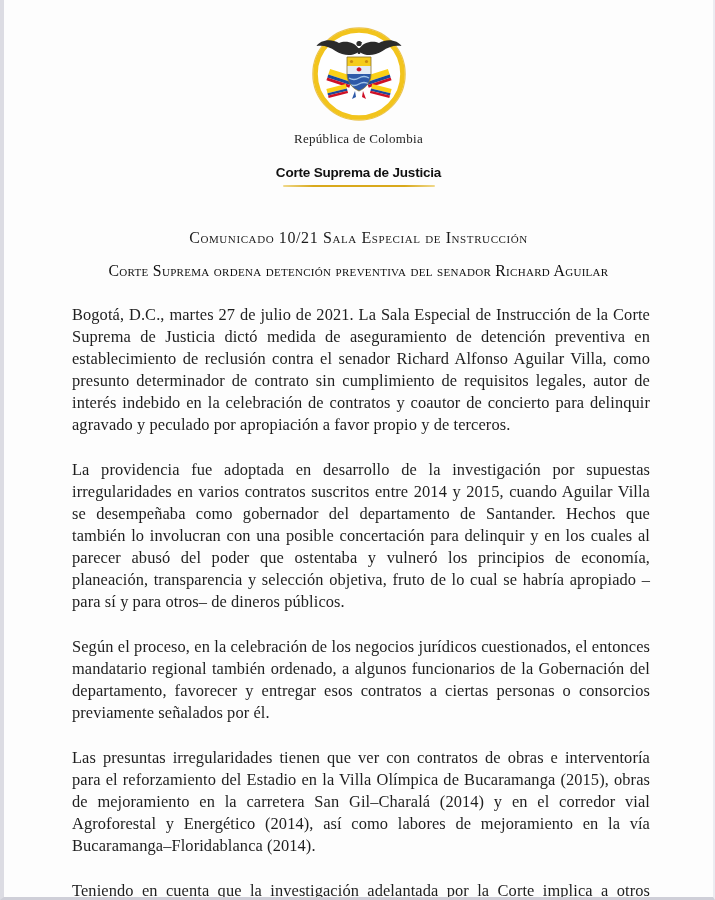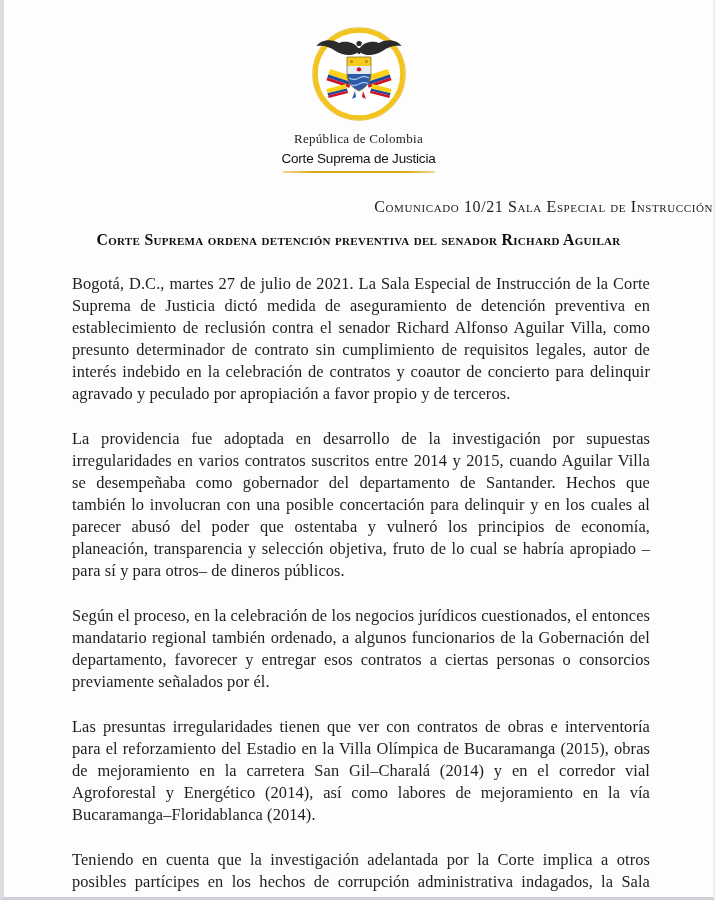--- a/index.html
+++ b/index.html
@@ -30,47 +30,47 @@
     width: 96px;
     height: 96px;
   }
   .republic {
     margin-top: 5px;
     font-size: 13px;
     letter-spacing: 0.3px;
     color: #222;
   }
   .court {
-    margin-top: 4px;
+    margin-top: 18px;
     font-family: "Liberation Sans", sans-serif;
-    font-weight: normal;
+    font-weight: bold;
     font-size: 13.5px;
     letter-spacing: -0.2px;
     color: #111;
   }
   .gold-line {
     width: 152px;
     height: 2px;
     margin: 5px auto 0 auto;
     background: linear-gradient(90deg, #f0d98c, #d9a91c 20%, #d9a91c 80%, #f0d98c);
     border-radius: 1px;
   }
   .kicker {
-    margin-top: 25px;
-    text-align: right;
+    margin-top: 42px;
+    text-align: center;
     font-variant: small-caps;
     font-size: 16px;
     letter-spacing: 0.6px;
     color: #1b1b1b;
   }
   .headline {
     margin-top: 15px;
     text-align: center;
     font-variant: small-caps;
-    font-weight: bold;
+    font-weight: normal;
     font-size: 15.8px;
     letter-spacing: 0.3px;
     color: #0e0e0e;
   }
   .body-copy {
     padding: 24px 63px 0 68px;
   }
   .body-copy p {
     margin: 0 0 23px 0;
     font-size: 16.4px;

